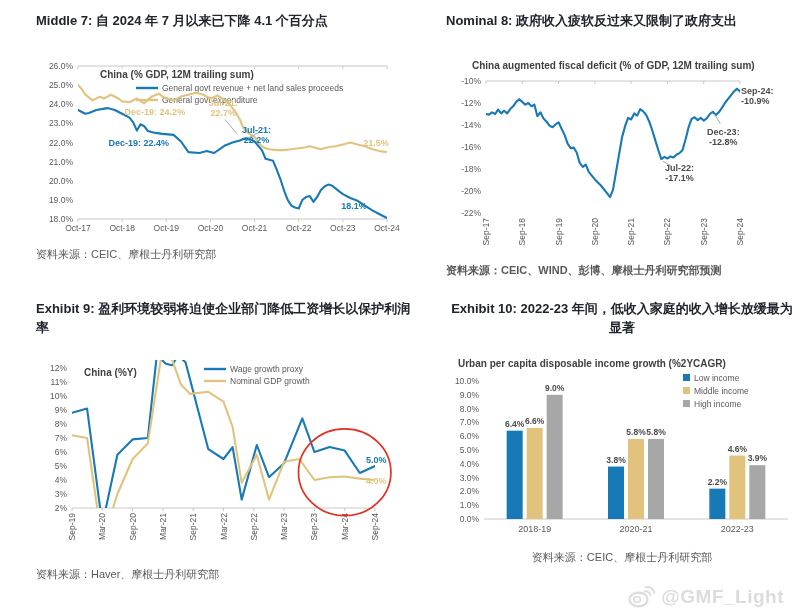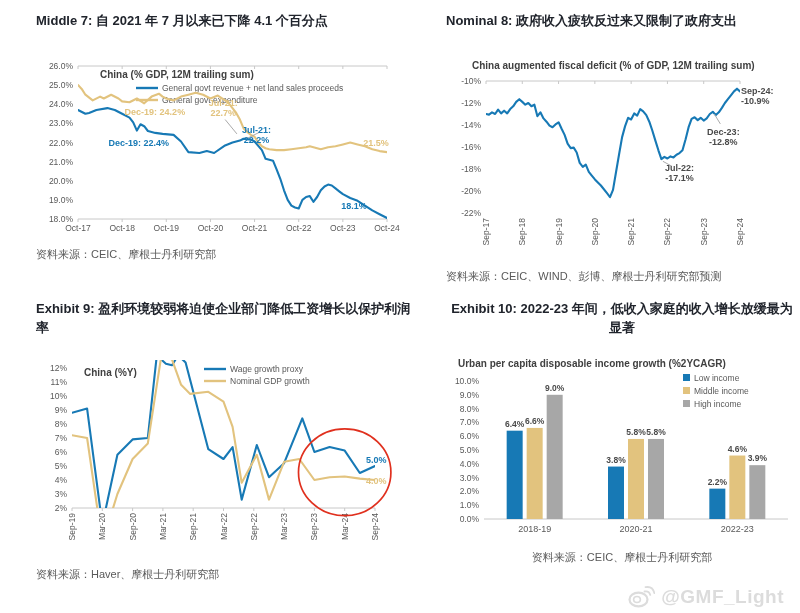--- a/index.html
+++ b/index.html
@@ -10,38 +10,38 @@
   .q2{left:446px;top:12px;width:350px;}
   .q3{left:36px;top:300px;width:385px;}
   .q4{left:446px;top:300px;width:352px;text-align:center;}
   .extitle{font-size:13px;font-weight:bold;color:#20242c;margin:0;line-height:1.45;}
   .source{font-size:11px;color:#595959;margin:0;}
   .q1 .chart{margin-top:23px;display:block;}
   .q2 .chart{margin-top:22px;display:block;}
   .q3 .chart{margin-top:16px;display:block;}
   .q4 .chart{margin-top:13px;display:block;}
   .q1 .source{margin-top:8px;}
-  .q2 .source{margin-top:16px;}
+  .q2 .source{margin-top:10px;font-weight:bold;}
   .q3 .source{margin-top:13px;}
   .q4 .source{margin-top:7px;}
   svg text{font-family:"Liberation Sans","DejaVu Sans",sans-serif;}
   .tick{font-size:8.5px;fill:#595959;}
   .ctitle{font-size:10px;font-weight:bold;fill:#404040;}
   .leg{font-size:8.5px;fill:#595959;}
   .ann{font-size:9px;font-weight:bold;}
   .blabel{font-size:8.5px;fill:#4a4a4a;font-weight:bold;}
   .cat{font-size:9px;fill:#595959;}
   .watermark{position:absolute;right:16px;bottom:5px;display:flex;align-items:center;gap:6px;
              color:#dcdcdc;font-size:19px;font-weight:bold;letter-spacing:.5px;margin-top:24px;}
 </style>
 </head>
 <body>
 
 <div class="quad q1">
-  <h3 class="extitle"><span>Middle 7:</span> <span>自 2021 年 7 月以来已下降 4.1 个百分点</span></h3>
+  <h3 class="extitle"><span>Middle 7:</span> <span>自 2024 年 7 月以来已下降 4.1 个百分点</span></h3>
   <svg class="chart" width="385" height="185" viewBox="0 0 385 185">
       <defs>
         <clipPath id="clip1">
           <rect x="42" y="12" width="309" height="153"></rect>
         </clipPath>
       </defs>
       <text x="37" y="15" text-anchor="end" class="tick">26.0%</text>
       <text x="37" y="34.125" text-anchor="end" class="tick">25.0%</text>
       <text x="37" y="53.25" text-anchor="end" class="tick">24.0%</text>
       <text x="37" y="72.375" text-anchor="end" class="tick">23.0%</text>

